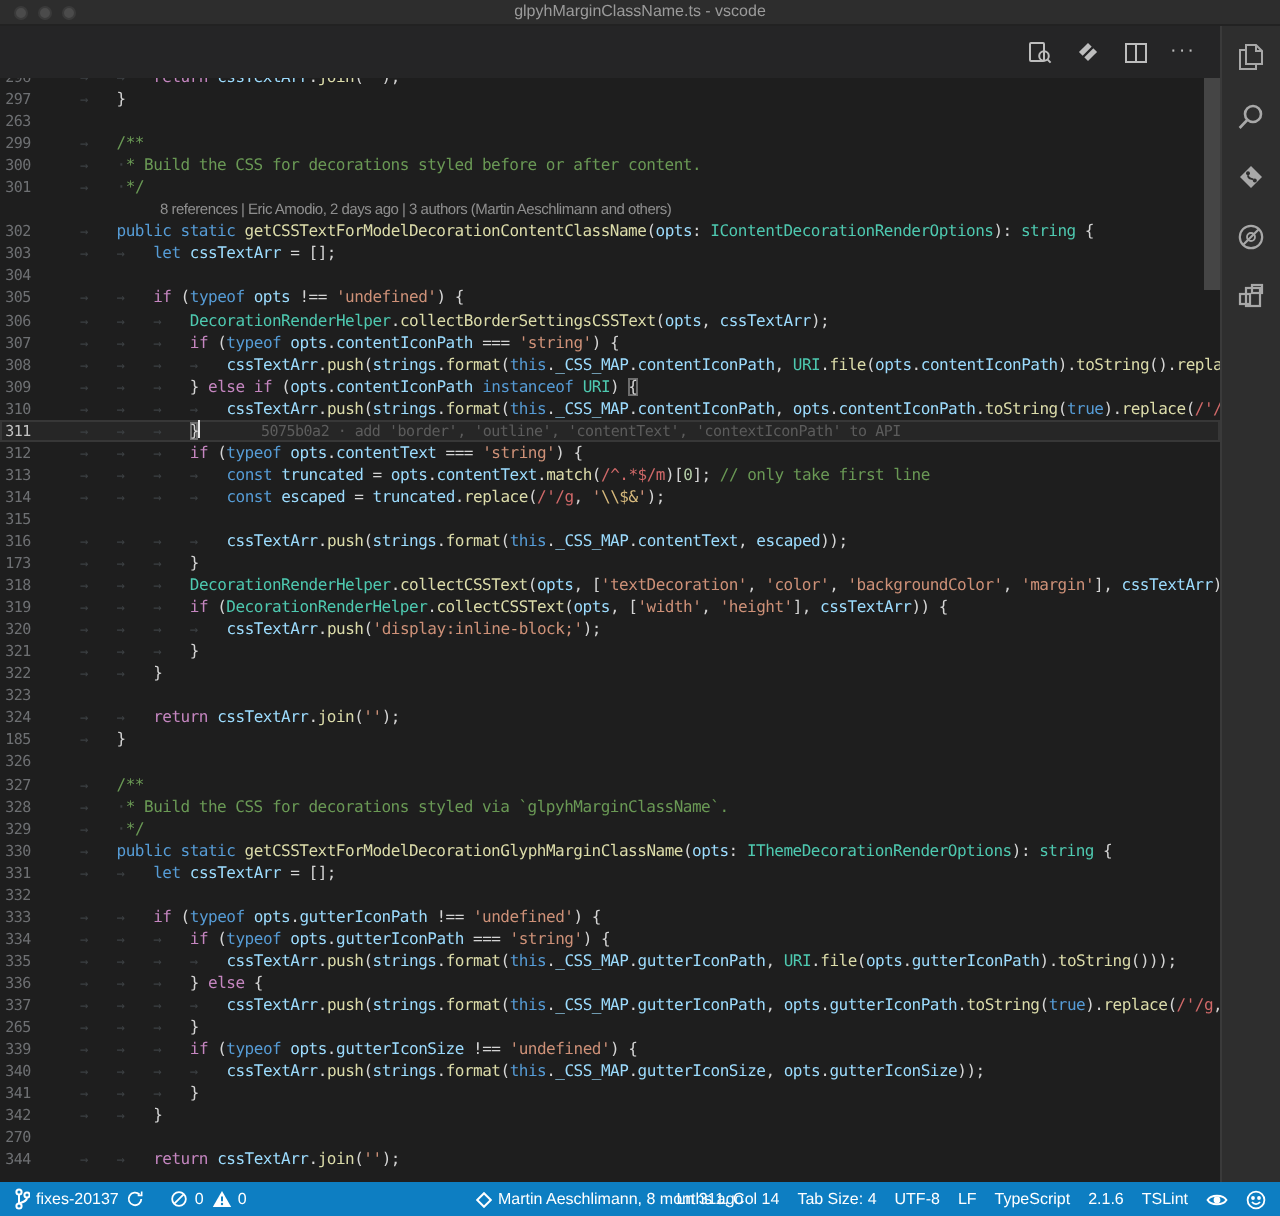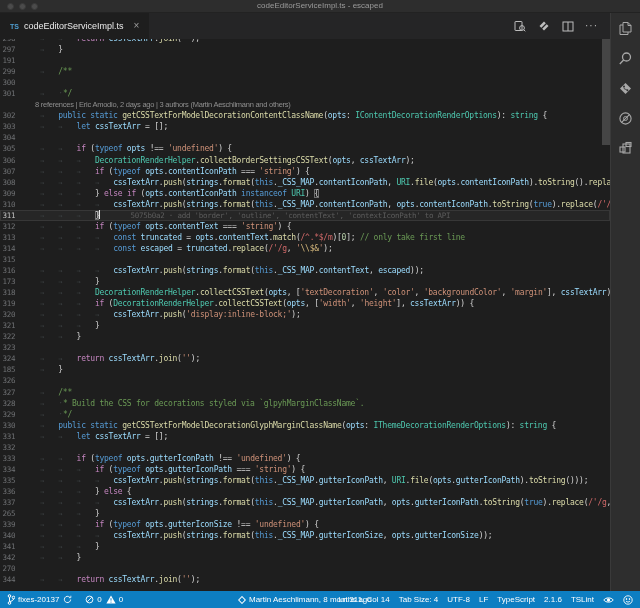--- a/index.html
+++ b/index.html
@@ -31,21 +31,21 @@
   #code-lines{margin-top:-6px;font-family:"DejaVu Sans Mono",monospace;font-size:8px;letter-spacing:-0.25px;}
   .code-row{height:11.05px;line-height:11.05px;white-space:pre;display:flex;}
   .code-row.cur{background:rgba(255,255,255,0.04);box-shadow:inset 0 0 0 1px rgba(255,255,255,0.08);}
   .num{width:18px;flex:none;text-align:center;color:#6e7073;font-size:7.5px;}
   .num-cur{color:#c2c2c2;}
   .body{flex:none;white-space:pre;padding-left:22px;}
   .tab-ws{display:inline-block;width:18.3px;color:#3c4043;font-size:7px;}
   .cursor{display:inline-block;width:1px;height:9px;background:#e8e8e8;vertical-align:-1px;}
   .bm{box-shadow:inset 0 0 0 1px #6d6d6d;}
   .blame{color:#5c5c5c;padding-left:30px;font-size:7.5px;}
-  .lens-row{height:11.05px;line-height:11.6px;padding-left:35px;color:#8f8f8f;font-size:7.5px;font-family:"Liberation Sans",sans-serif;white-space:pre;cursor:pointer;}
+  .lens-row{height:11.05px;line-height:11.6px;padding-left:80px;color:#8f8f8f;font-size:7.5px;font-family:"Liberation Sans",sans-serif;white-space:pre;cursor:pointer;}
   .scrollbar{position:absolute;top:0;right:0;width:8px;height:100%;}
   .sb-thumb{position:absolute;top:0;right:0;width:8px;height:106px;background:rgba(135,135,135,0.38);}
 
   
   .activitybar{width:30px;background:#2e2e2e;border-left:1px solid #3a3a3a;box-sizing:border-box;display:flex;flex-direction:column;align-items:center;padding-top:7px;gap:14px;}
   .ab-ic{width:16px;height:16px;display:flex;align-items:center;justify-content:center;color:#a8a8a8;cursor:pointer;}
   .ab-ic svg{display:block;}
 
   
   .statusbar{height:17px;background:#0d7ec2;display:flex;align-items:center;color:#fff;font-size:8px;padding:0 7px;gap:4px;position:relative;box-sizing:border-box;}
@@ -58,32 +58,27 @@
 </style>
 </head>
 <body>
 
 <div class="titlebar">
   <div class="lights">
     <span class="light"></span>
     <span class="light"></span>
     <span class="light"></span>
   </div>
-  <div class="title">codeEditorServiceImpl.ts - escaped</div>
+  <div class="title">glpyhMarginClassName.ts - vscode</div>
 </div>
 
 <div class="content">
   <div class="main-col">
 
     <div class="tabbar">
-      <div class="tab">
-        <span class="tab-icon">TS</span>
-        <span class="tab-label">codeEditorServiceImpl.ts</span>
-        <span class="tab-close">×</span>
-      </div>
       <div class="tab-actions">
         <span class="act-ic">
           <svg width="12" height="12" viewBox="0 0 12 12" fill="none" stroke="#bdbdbd" stroke-width="1">
             <rect x="1" y="1.5" width="7" height="9" rx="0.5"></rect>
               <circle cx="8" cy="8" r="2.4"></circle>
               <line x1="9.7" y1="9.7" x2="11.3" y2="11.3"></line>
           </svg>
         </span>
         <span class="act-ic">
           <svg width="12" height="12" viewBox="0 0 12 12">
@@ -98,23 +93,23 @@
           </svg>
         </span>
         <span class="act-ic dots">···</span>
       </div>
     </div>
 
     <div class="editor">
       <div id="code-lines">
           <div class="code-row"><span class="num">296</span><span class="body"><span class="tab-ws">→</span><span class="tab-ws">→</span><span style="color: rgb(197, 134, 192);">return </span><span style="color: rgb(156, 220, 254);">cssTextArr</span><span style="color: rgb(212, 212, 212);">.</span><span style="color: rgb(220, 220, 170);">join</span><span style="color: rgb(212, 212, 212);">(</span><span style="color: rgb(206, 145, 120);">''</span><span style="color: rgb(212, 212, 212);">);</span></span></div>
           <div class="code-row"><span class="num">297</span><span class="body"><span class="tab-ws">→</span><span style="color: rgb(212, 212, 212);">}</span></span></div>
-          <div class="code-row"><span class="num">191</span><span class="body"></span></div>
+          <div class="code-row"><span class="num">263</span><span class="body"></span></div>
           <div class="code-row"><span class="num">299</span><span class="body"><span class="tab-ws">→</span><span style="color: rgb(106, 153, 85);">/**</span></span></div>
-          <div class="code-row"><span class="num">300</span></div>
+          <div class="code-row"><span class="num">300</span><span class="body"><span class="tab-ws">→</span><span style="color: rgb(60, 64, 67);">·</span><span style="color: rgb(106, 153, 85);">* Build the CSS for decorations styled before or after content.</span></span></div>
           <div class="code-row"><span class="num">301</span><span class="body"><span class="tab-ws">→</span><span style="color: rgb(60, 64, 67);">·</span><span style="color: rgb(106, 153, 85);">*/</span></span></div>
           <div class="lens-row">8 references | Eric Amodio, 2 days ago | 3 authors (Martin Aeschlimann and others)</div>
           <div class="code-row"><span class="num">302</span><span class="body"><span class="tab-ws">→</span><span style="color: rgb(86, 156, 214);">public</span><span style="color: rgb(212, 212, 212);"> </span><span style="color: rgb(86, 156, 214);">static</span><span style="color: rgb(212, 212, 212);"> </span><span style="color: rgb(220, 220, 170);">getCSSTextForModelDecorationContentClassName</span><span style="color: rgb(212, 212, 212);">(</span><span style="color: rgb(156, 220, 254);">opts</span><span style="color: rgb(212, 212, 212);">: </span><span style="color: rgb(78, 201, 176);">IContentDecorationRenderOptions</span><span style="color: rgb(212, 212, 212);">): </span><span style="color: rgb(78, 201, 176);">string</span><span style="color: rgb(212, 212, 212);"> {</span></span></div>
           <div class="code-row"><span class="num">303</span><span class="body"><span class="tab-ws">→</span><span class="tab-ws">→</span><span style="color: rgb(86, 156, 214);">let</span><span style="color: rgb(212, 212, 212);"> </span><span style="color: rgb(156, 220, 254);">cssTextArr</span><span style="color: rgb(212, 212, 212);"> = [];</span></span></div>
           <div class="code-row"><span class="num">304</span><span class="body"></span></div>
           <div class="code-row"><span class="num">305</span><span class="body"><span class="tab-ws">→</span><span class="tab-ws">→</span><span style="color: rgb(197, 134, 192);">if</span><span style="color: rgb(212, 212, 212);"> (</span><span style="color: rgb(86, 156, 214);">typeof</span><span style="color: rgb(212, 212, 212);"> </span><span style="color: rgb(156, 220, 254);">opts</span><span style="color: rgb(212, 212, 212);"> !== </span><span style="color: rgb(206, 145, 120);">'undefined'</span><span style="color: rgb(212, 212, 212);">) {</span></span></div>
           <div class="code-row"><span class="num">306</span><span class="body"><span class="tab-ws">→</span><span class="tab-ws">→</span><span class="tab-ws">→</span><span style="color: rgb(78, 201, 176);">DecorationRenderHelper</span><span style="color: rgb(212, 212, 212);">.</span><span style="color: rgb(220, 220, 170);">collectBorderSettingsCSSText</span><span style="color: rgb(212, 212, 212);">(</span><span style="color: rgb(156, 220, 254);">opts</span><span style="color: rgb(212, 212, 212);">, </span><span style="color: rgb(156, 220, 254);">cssTextArr</span><span style="color: rgb(212, 212, 212);">);</span></span></div>
           <div class="code-row"><span class="num">307</span><span class="body"><span class="tab-ws">→</span><span class="tab-ws">→</span><span class="tab-ws">→</span><span style="color: rgb(197, 134, 192);">if</span><span style="color: rgb(212, 212, 212);"> (</span><span style="color: rgb(86, 156, 214);">typeof</span><span style="color: rgb(212, 212, 212);"> </span><span style="color: rgb(156, 220, 254);">opts</span><span style="color: rgb(212, 212, 212);">.</span><span style="color: rgb(156, 220, 254);">contentIconPath</span><span style="color: rgb(212, 212, 212);"> === </span><span style="color: rgb(206, 145, 120);">'string'</span><span style="color: rgb(212, 212, 212);">) {</span></span></div>
           <div class="code-row"><span class="num">308</span><span class="body"><span class="tab-ws">→</span><span class="tab-ws">→</span><span class="tab-ws">→</span><span class="tab-ws">→</span><span style="color: rgb(156, 220, 254);">cssTextArr</span><span style="color: rgb(212, 212, 212);">.</span><span style="color: rgb(220, 220, 170);">push</span><span style="color: rgb(212, 212, 212);">(</span><span style="color: rgb(156, 220, 254);">strings</span><span style="color: rgb(212, 212, 212);">.</span><span style="color: rgb(220, 220, 170);">format</span><span style="color: rgb(212, 212, 212);">(</span><span style="color: rgb(86, 156, 214);">this</span><span style="color: rgb(212, 212, 212);">.</span><span style="color: rgb(156, 220, 254);">_CSS_MAP</span><span style="color: rgb(212, 212, 212);">.</span><span style="color: rgb(156, 220, 254);">contentIconPath</span><span style="color: rgb(212, 212, 212);">, </span><span style="color: rgb(78, 201, 176);">URI</span><span style="color: rgb(212, 212, 212);">.</span><span style="color: rgb(220, 220, 170);">file</span><span style="color: rgb(212, 212, 212);">(</span><span style="color: rgb(156, 220, 254);">opts</span><span style="color: rgb(212, 212, 212);">.</span><span style="color: rgb(156, 220, 254);">contentIconPath</span><span style="color: rgb(212, 212, 212);">).</span><span style="color: rgb(220, 220, 170);">toString</span><span style="color: rgb(212, 212, 212);">().</span><span style="color: rgb(220, 220, 170);">replace</span></span></div>
           <div class="code-row"><span class="num">309</span><span class="body"><span class="tab-ws">→</span><span class="tab-ws">→</span><span class="tab-ws">→</span><span style="color: rgb(212, 212, 212);">} </span><span style="color: rgb(197, 134, 192);">else</span><span style="color: rgb(212, 212, 212);"> </span><span style="color: rgb(197, 134, 192);">if</span><span style="color: rgb(212, 212, 212);"> (</span><span style="color: rgb(156, 220, 254);">opts</span><span style="color: rgb(212, 212, 212);">.</span><span style="color: rgb(156, 220, 254);">contentIconPath</span><span style="color: rgb(212, 212, 212);"> </span><span style="color: rgb(86, 156, 214);">instanceof</span><span style="color: rgb(212, 212, 212);"> </span><span style="color: rgb(78, 201, 176);">URI</span><span style="color: rgb(212, 212, 212);">) </span><span class="bm" style="color: rgb(212, 212, 212);">{</span></span></div>

